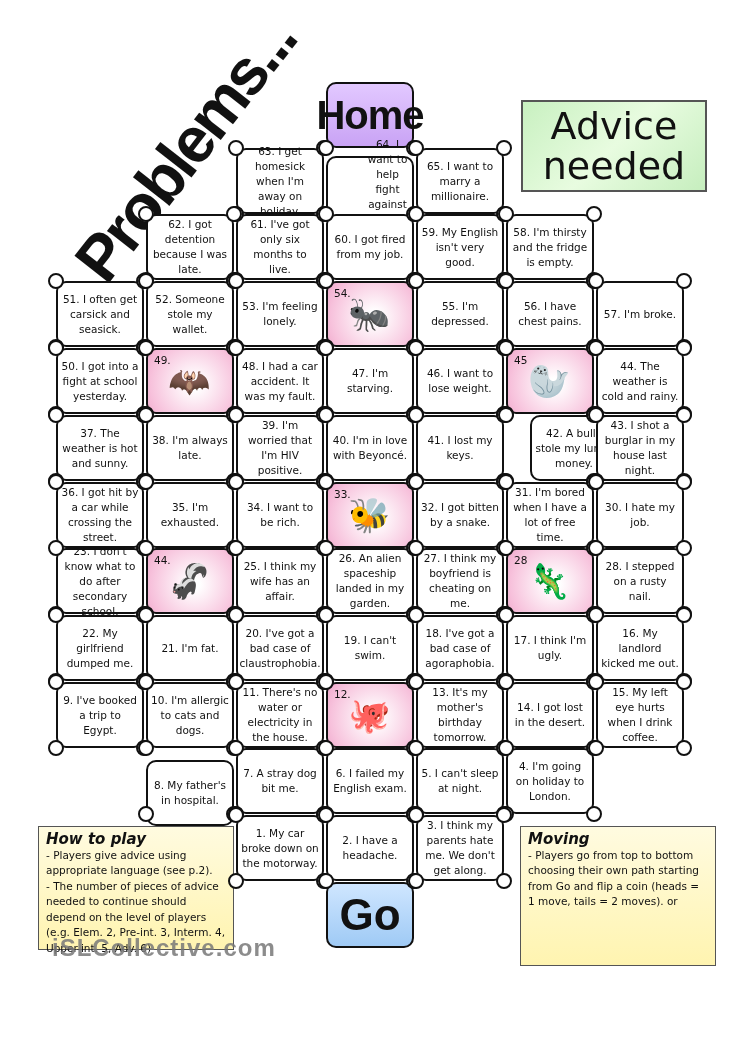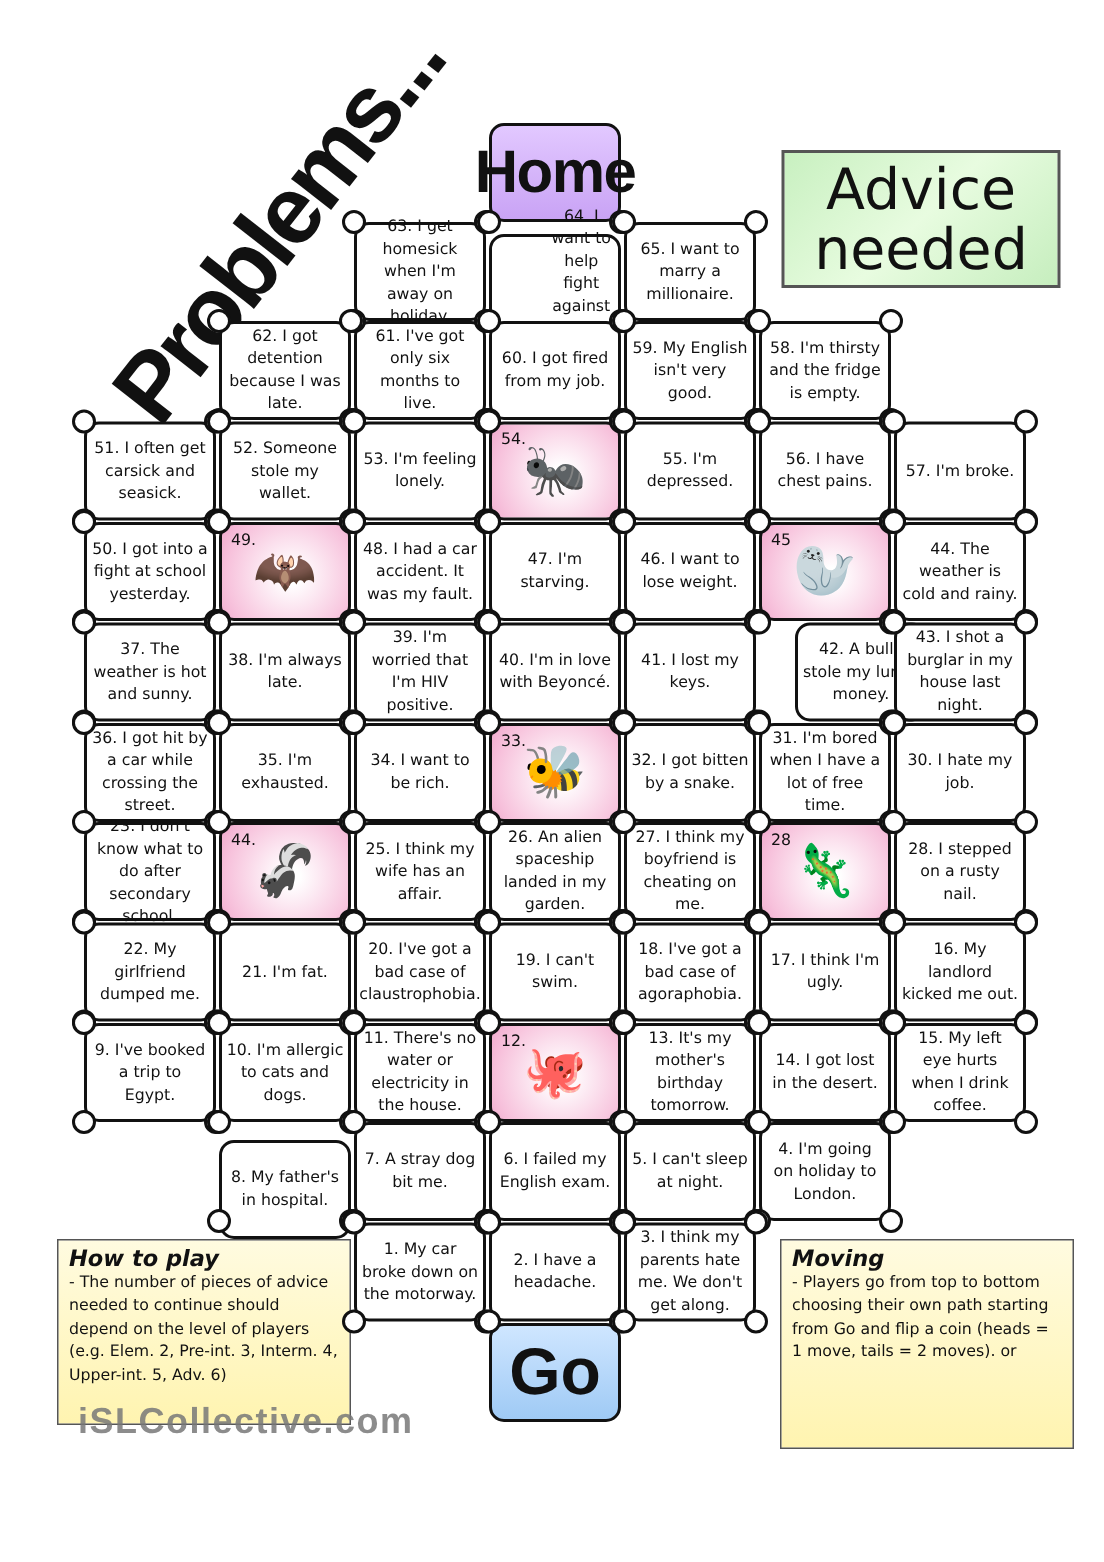--- a/index.html
+++ b/index.html
@@ -478,20 +478,21 @@
       <span>3. I think my parents hate me. We don't get along.</span>
     </div>
     <div class="knob" style="left: 408px; top: 807px;"></div>
     <div class="knob" style="left: 496px; top: 807px;"></div>
     <div class="knob" style="left: 408px; top: 873px;"></div>
     <div class="knob" style="left: 496px; top: 873px;"></div>
   </div>
 
 <div class="info howto">
   <div class="hd">How to play</div>
+  <div>- Players give advice using appropriate language (see p.2).</div>
   <div>- The number of pieces of advice needed to continue should depend on the level of players (e.g. Elem. 2, Pre-int. 3, Interm. 4, Upper-int. 5, Adv. 6)</div>
 </div>
 
 <div class="info moving">
   <div class="hd">Moving</div>
   <div>- Players go from top to bottom choosing their own path starting from Go and flip a coin (heads = 1 move, tails = 2 moves). or</div>
 </div>
 
 <div class="watermark">iSLCollective.com</div>
 

